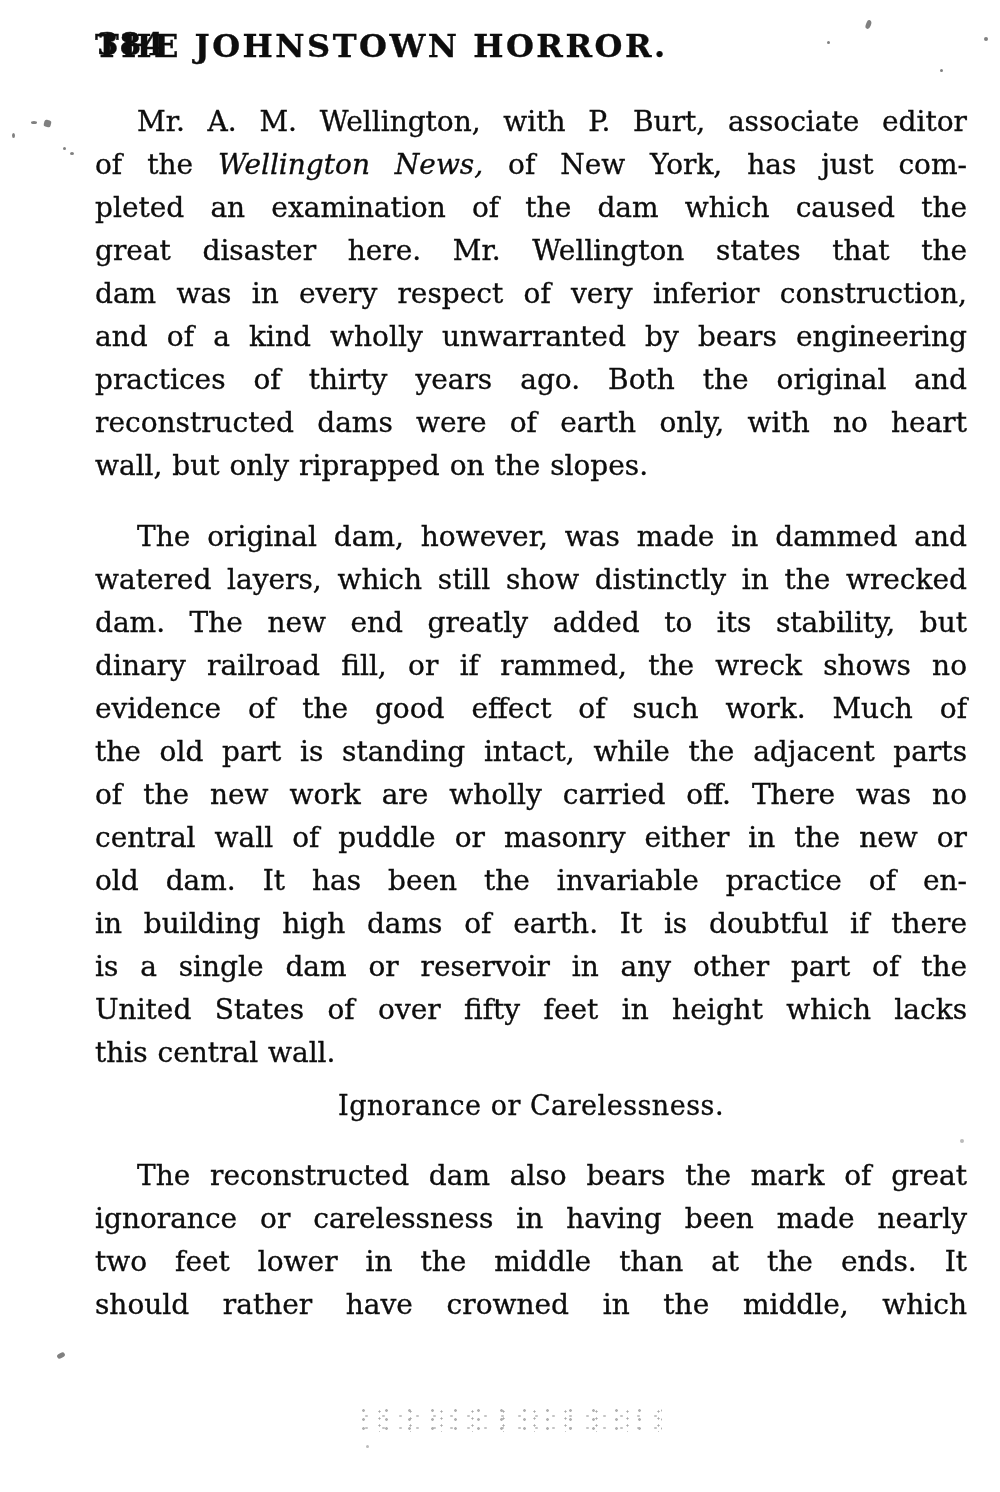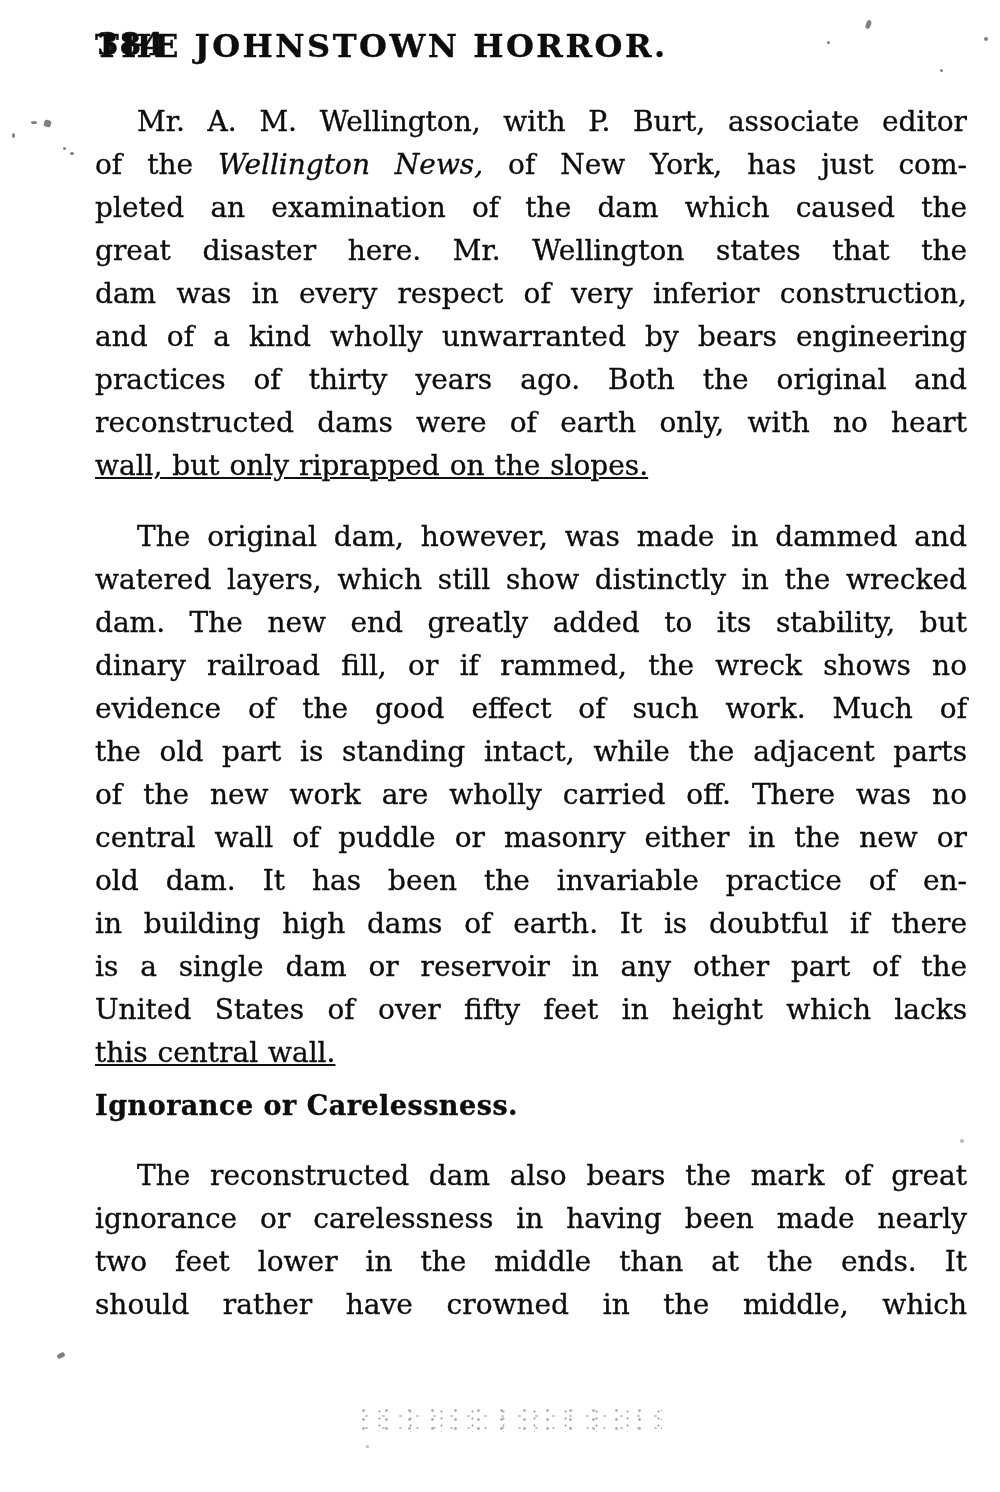--- a/index.html
+++ b/index.html
@@ -58,28 +58,28 @@
     text-align-last: justify;
     word-spacing: 1px;
   }
   .line.indent {
     padding-left: 42px;
     margin-top: 28px;
   }
   .line.no-justify {
     text-align: center;
     text-align-last: left;
-    text-decoration: underline;
   }
   .line i {
     font-style: italic;
   }
   .section-heading {
+    text-align: center;
     font-size: 27px;
-    font-weight: bold;
+    font-weight: normal;
     line-height: 40px;
     margin: 12px 0 8px 0;
     letter-spacing: 0.5px;
   }
   
   .speck {
     position: absolute;
     background: #555;
     border-radius: 50%;
     opacity: 0.75;

